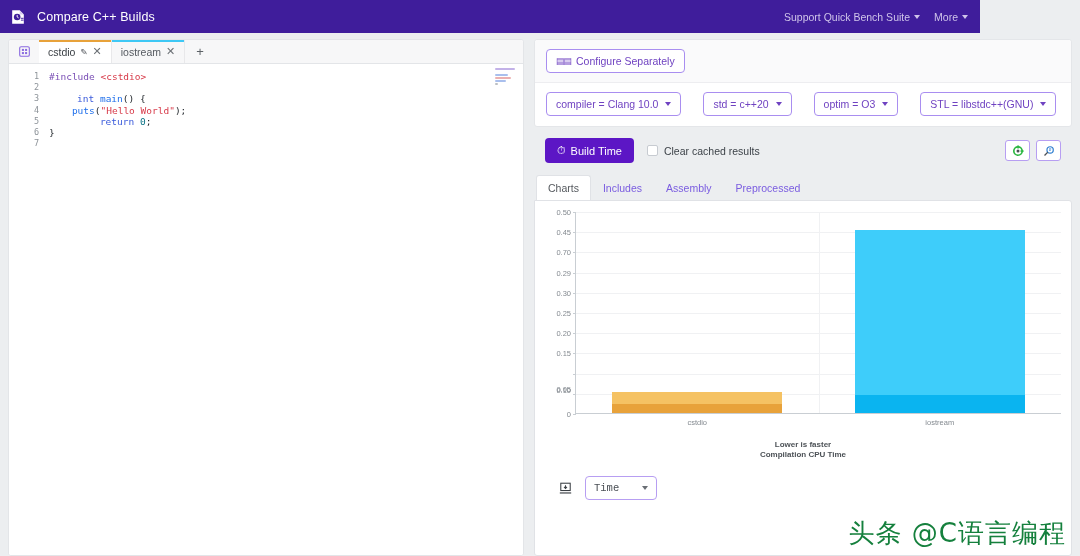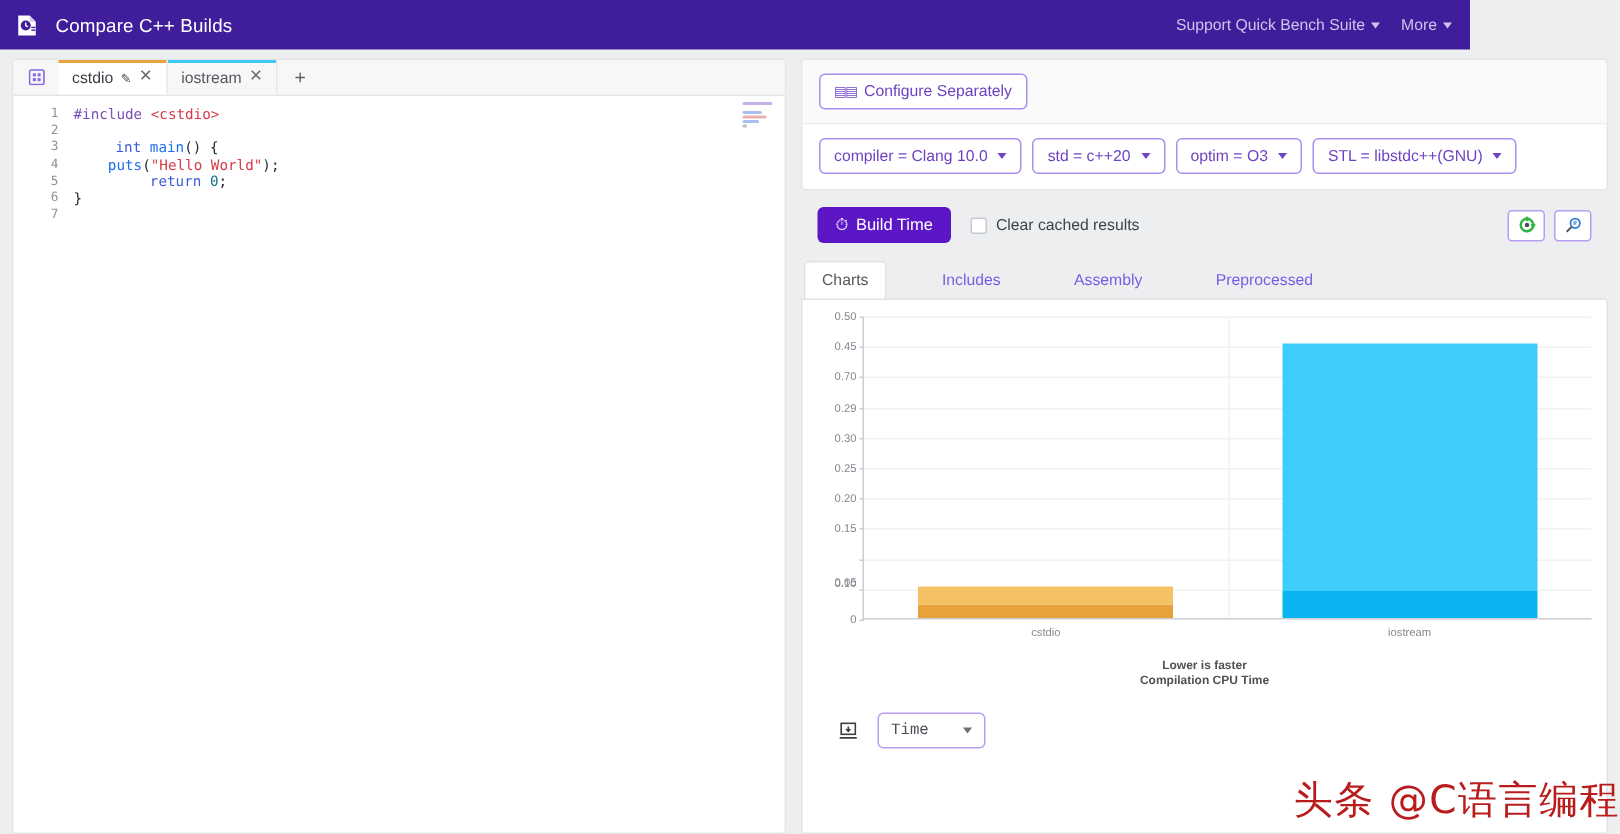--- a/index.html
+++ b/index.html
@@ -99,21 +99,21 @@
 
   .card {
     background: #ffffff; border: 1px solid #e4e6e9; border-radius: 3px;
   }
   .config-card { padding: 0; margin-bottom: 11px; }
   .config-row-top {
     padding: 9px 11px; background: #fafafb;
     border-bottom: 1px solid #ededf0;
     border-radius: 3px 3px 0 0;
   }
-  .config-row-bot { padding: 9px 11px 10px 11px; display: flex; gap: 7px; flex-wrap: wrap; }
+  .config-row-bot { padding: 9px 11px 10px 11px; display: flex; gap: 22px; flex-wrap: wrap; }
 
   .btn-outline {
     display: inline-flex; align-items: center; gap: 5px;
     border: 1px solid #a98ef0; background: #fff;
     color: #6f42c1; font-size: 10.5px;
     padding: 5px 9px; border-radius: 4px; cursor: pointer;
     white-space: nowrap;
   }
   .btn-outline .caret { border-top-color: #6f42c1; margin-left: 2px; }
   .cfg-ico { font-size: 9px; letter-spacing: -1px; color:#6f42c1; }
@@ -132,21 +132,21 @@
   .chk-box { width: 11px; height: 11px; border: 1px solid #c7cbd1; border-radius: 2px; background:#fff; }
   .chk-label { font-size: 10.5px; color: #3d4349; }
   .icon-btns { margin-left: auto; display: flex; gap: 6px; }
   .icon-btn {
     width: 25px; height: 21px; border: 1px solid #b79ef2; border-radius: 3px;
     background: #fff; display: flex; align-items: center; justify-content: center;
     cursor: pointer;
   }
 
   
-  .result-tabs { display: flex; align-items: flex-end; padding-left: 2px; gap: 25px; }
+  .result-tabs { display: flex; align-items: flex-end; padding-left: 2px; }
   .rtab {
     font-size: 10.5px; color: #7a5ce0; padding: 6px 11px 6px 11px;
     cursor: pointer; border: 1px solid transparent; border-radius: 3px 3px 0 0;
     margin-bottom: -1px;
   }
   .rtab.active {
     color: #55595e; background: #fff;
     border-color: #e0e2e6 #e0e2e6 #fff #e0e2e6;
   }
 
@@ -182,22 +182,22 @@
   .dl-icon { cursor: pointer; display:flex; }
   .select-box {
     border: 1px solid #b79ef2; border-radius: 4px; background: #fff;
     font-size: 10.5px; color: #4a4f55; padding: 5px 8px;
     width: 72px; display: flex; align-items: center; cursor: pointer; font-family: Liberation Mono, monospace;
   }
   .select-box .caret { margin-left: auto; border-top-color: #6a6f75; }
 
   
   .watermark {
-    position: absolute; right: 0; bottom: 5px;
-    font-size: 26px; color: #b91c1c; letter-spacing: 1px;
+    position: absolute; right: 14px; bottom: 5px;
+    font-size: 26px; color: #15803d; letter-spacing: 1px;
     font-family: "DejaVu Sans", sans-serif;
     pointer-events: none; white-space: nowrap;
   }
 </style>
 </head>
 <body>
 
 <div class="navbar">
   <div class="brand">
     <span>

